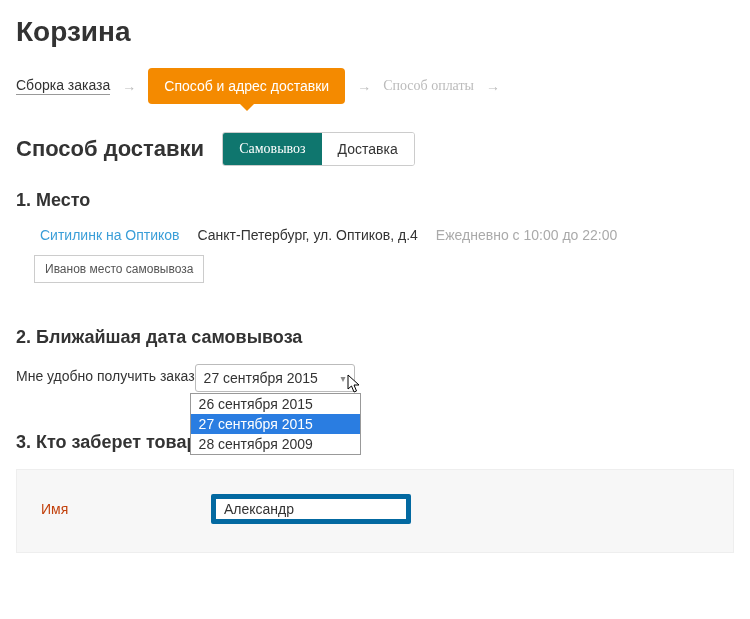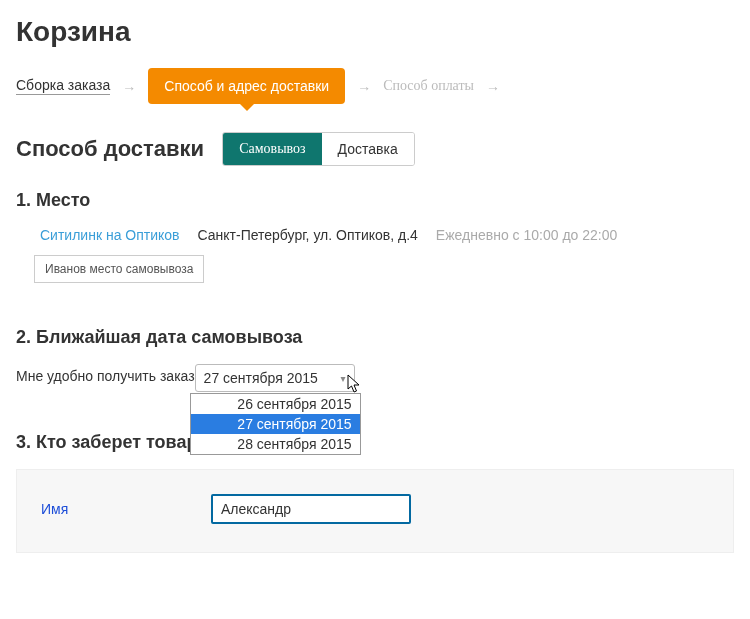--- a/index.html
+++ b/index.html
@@ -155,46 +155,45 @@
     width: 171px;
     border: 1px solid #999;
     background: #fff;
     z-index: 10;
   }
   .dropdown .dd-opt {
     padding: 2px 8px;
     font-size: 14px;
     color: #333;
     cursor: pointer;
-    text-align: right;
   }
   .dropdown .dd-opt.selected {
     background: #2a7de1;
     color: #fff;
   }
   .form-panel {
     background: #f7f7f7;
     border: 1px solid #eee;
     padding: 24px 24px 8px 24px;
     margin-top: 0;
   }
   .form-row {
     display: flex;
     align-items: center;
     margin-bottom: 20px;
   }
   .form-label {
     width: 170px;
-    color: #1d4ed8;
+    color: #c2410c;
     font-size: 14px;
   }
   .text-input {
     width: 200px;
     height: 30px;
-    border: 2px solid #0369a1;
+    border: 5px solid #0369a1;
     border-radius: 2px;
     padding: 0 8px;
     font-size: 14px;
     color: #333;
     background: #fff;
   }
   .section-3-gap { height: 40px; }
 </style>
 </head>
 <body>
@@ -237,21 +236,21 @@
     <div class="select-box">
       <span>27 сентября 2015</span>
       <span class="chev">▾</span>
     </div>
     <svg class="cursor-icon" width="18" height="22" viewBox="0 0 18 22">
       <path d="M1 1 L1 15 L4.5 12 L7 18 L9.5 17 L7 11 L12 11 Z" fill="#fff" stroke="#000" stroke-width="1"></path>
     </svg>
     <div class="dropdown">
       <div class="dd-opt">26 сентября 2015</div>
       <div class="dd-opt selected">27 сентября 2015</div>
-      <div class="dd-opt">28 сентября 2015</div>
+      <div class="dd-opt">28 сентября 2009</div>
     </div>
   </div>
 </div>
 
 <div class="section-3-gap"></div>
 
 <h3>3. Кто заберет товары</h3>
 <div class="form-panel">
   <div class="form-row">
     <span class="form-label">Имя</span>

